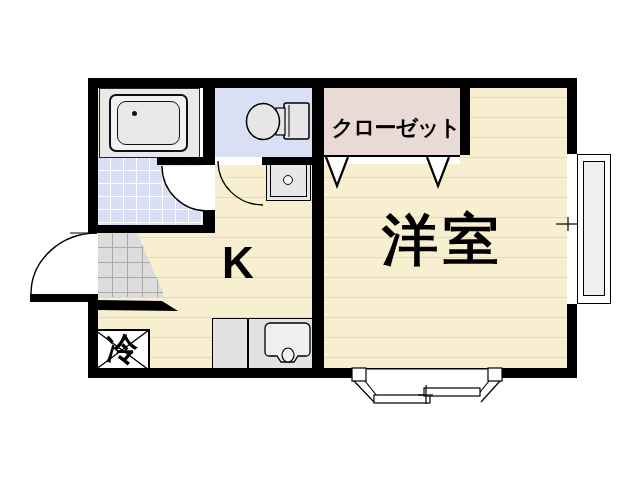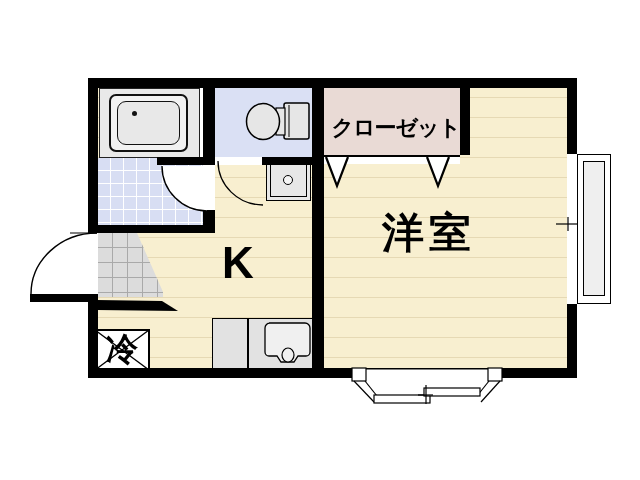--- a/index.html
+++ b/index.html
@@ -136,17 +136,17 @@
       <rect x="374" y="395" width="56" height="8" fill="#fff" stroke="#000" stroke-width="1.2"></rect>
       <rect x="424" y="388" width="56" height="8" fill="#fff" stroke="#000" stroke-width="1.2"></rect>
       <g stroke="#000" stroke-width="1.2">
         <line x1="426" y1="385" x2="426" y2="404"></line>
         <line x1="418" y1="395" x2="433" y2="395"></line>
       </g>
     </g>
   </svg>
 
   <div class="label" style="left:324px;top:117px;width:136px;text-align:right;font-size:22px;letter-spacing:-1px;">クローゼット</div>
-  <div class="label" style="left:382px;top:212px;font-size:42px;letter-spacing:5px;">洋室</div>
+  <div class="label" style="left:382px;top:212px;font-size:56px;letter-spacing:5px;">洋室</div>
   <div class="label" style="left:222px;top:241px;font-size:44px;">K</div>
   <div class="label" style="left:94px;top:333px;width:56px;text-align:center;font-size:32px;">冷</div>
 
 </div>
 
 </body></html>

